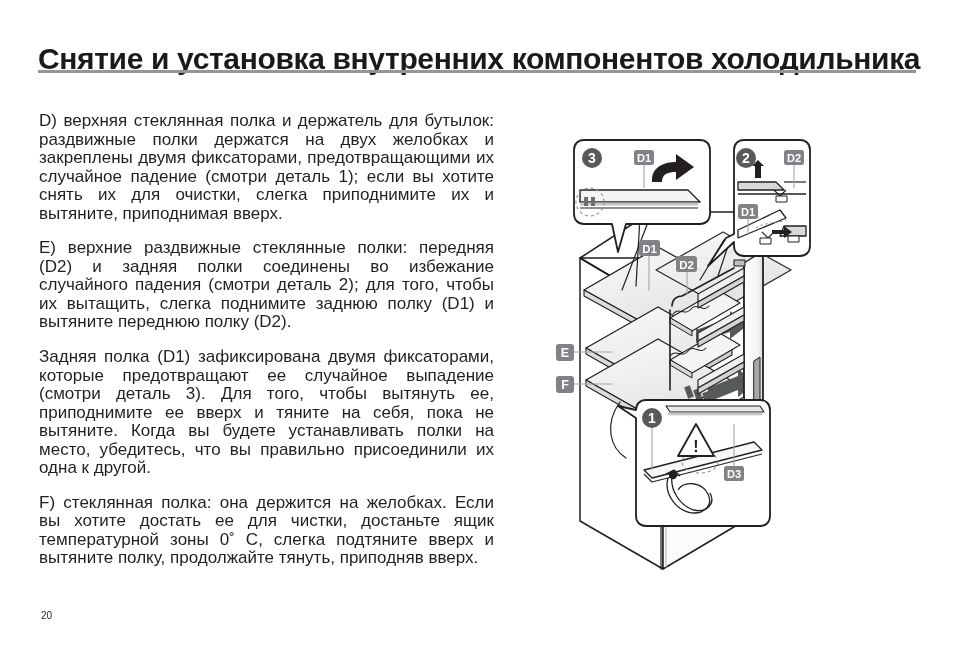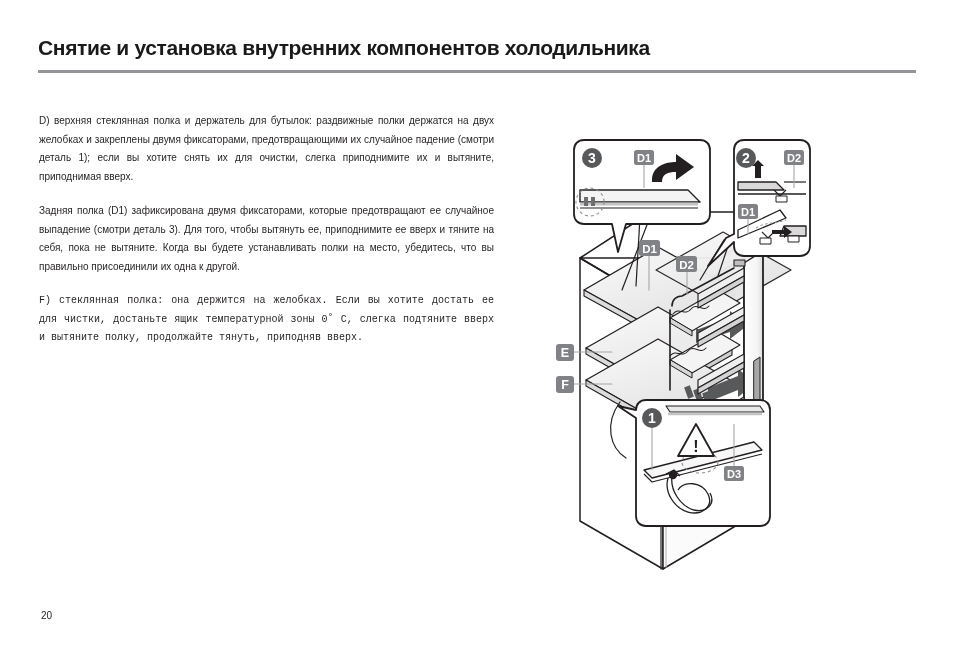--- a/index.html
+++ b/index.html
@@ -22,21 +22,21 @@
     height: 659px;
     box-sizing: border-box;
   }
 
   
   .page-title {
     position: absolute;
     left: 38px;
     top: 22px;
     width: 890px;
-    font-size: 21px;
+    font-size: 30px;
     font-weight: bold;
     letter-spacing: -0.35px;
     line-height: 1.1;
     color: #1a1a1a;
     white-space: nowrap;
   }
   .title-rule {
     position: absolute;
     left: 38px;
     top: 70px;
@@ -46,29 +46,29 @@
   }
 
   
   .text-column {
     position: absolute;
     left: 39px;
     top: 112px;
     width: 455px;
   }
   .para {
-    font-size: 10px;
+    font-size: 17px;
     line-height: 18.55px;
     text-align: justify;
     text-justify: inter-word;
     color: #231f20;
     margin: 0 0 16px 0;
     hyphens: manual;
   }
-  .para:last-child { margin-bottom: 0; font-family: Liberation Mono, monospace; }
+  .para:last-child { margin-bottom: 0; }
 
   
   .page-number {
     position: absolute;
     left: 41px;
     top: 610px;
     font-size: 10px;
     color: #231f20;
   }
 
@@ -85,20 +85,21 @@
 </head>
 <body>
 
 <div class="page">
 
   <h1 class="page-title">Снятие и установка внутренних компонентов холодильника</h1>
   <div class="title-rule"></div>
 
   <div class="text-column">
     <p class="para">D) верхняя стеклянная полка и держатель для бутылок: раздвижные полки держатся на двух желобках и закреплены двумя фиксаторами, предотвращающими их случайное падение (смотри деталь 1); если вы хотите снять их для очистки, слегка приподнимите их и вытяните, приподнимая вверх.</p>
+    <p class="para">E) верхние раздвижные стеклянные полки: передняя (D2) и задняя полки соединены во избежание случайного падения (смотри деталь 2); для того, чтобы их вытащить, слегка поднимите заднюю полку (D1) и вытяните переднюю полку (D2).</p>
     <p class="para">Задняя полка (D1) зафиксирована двумя фиксаторами, которые предотвращают ее случайное выпадение (смотри деталь 3). Для того, чтобы вытянуть ее, приподнимите ее вверх и тяните на себя, пока не вытяните. Когда вы будете устанавливать полки на место, убедитесь, что вы правильно присоединили их одна к другой.</p>
     <p class="para">F) стеклянная полка: она держится на желобках. Если вы хотите достать ее для чистки, достаньте ящик температурной зоны 0˚ С, слегка подтяните вверх и вытяните полку, продолжайте тянуть, приподняв вверх.</p>
   </div>
 
   <div class="page-number">20</div>
 
   <div class="figure">
     <svg width="390" height="470" viewBox="0 0 390 470" xmlns="http://www.w3.org/2000/svg">
       <defs>
         <linearGradient id="glassGrad" x1="0" y1="0" x2="0.6" y2="1">

